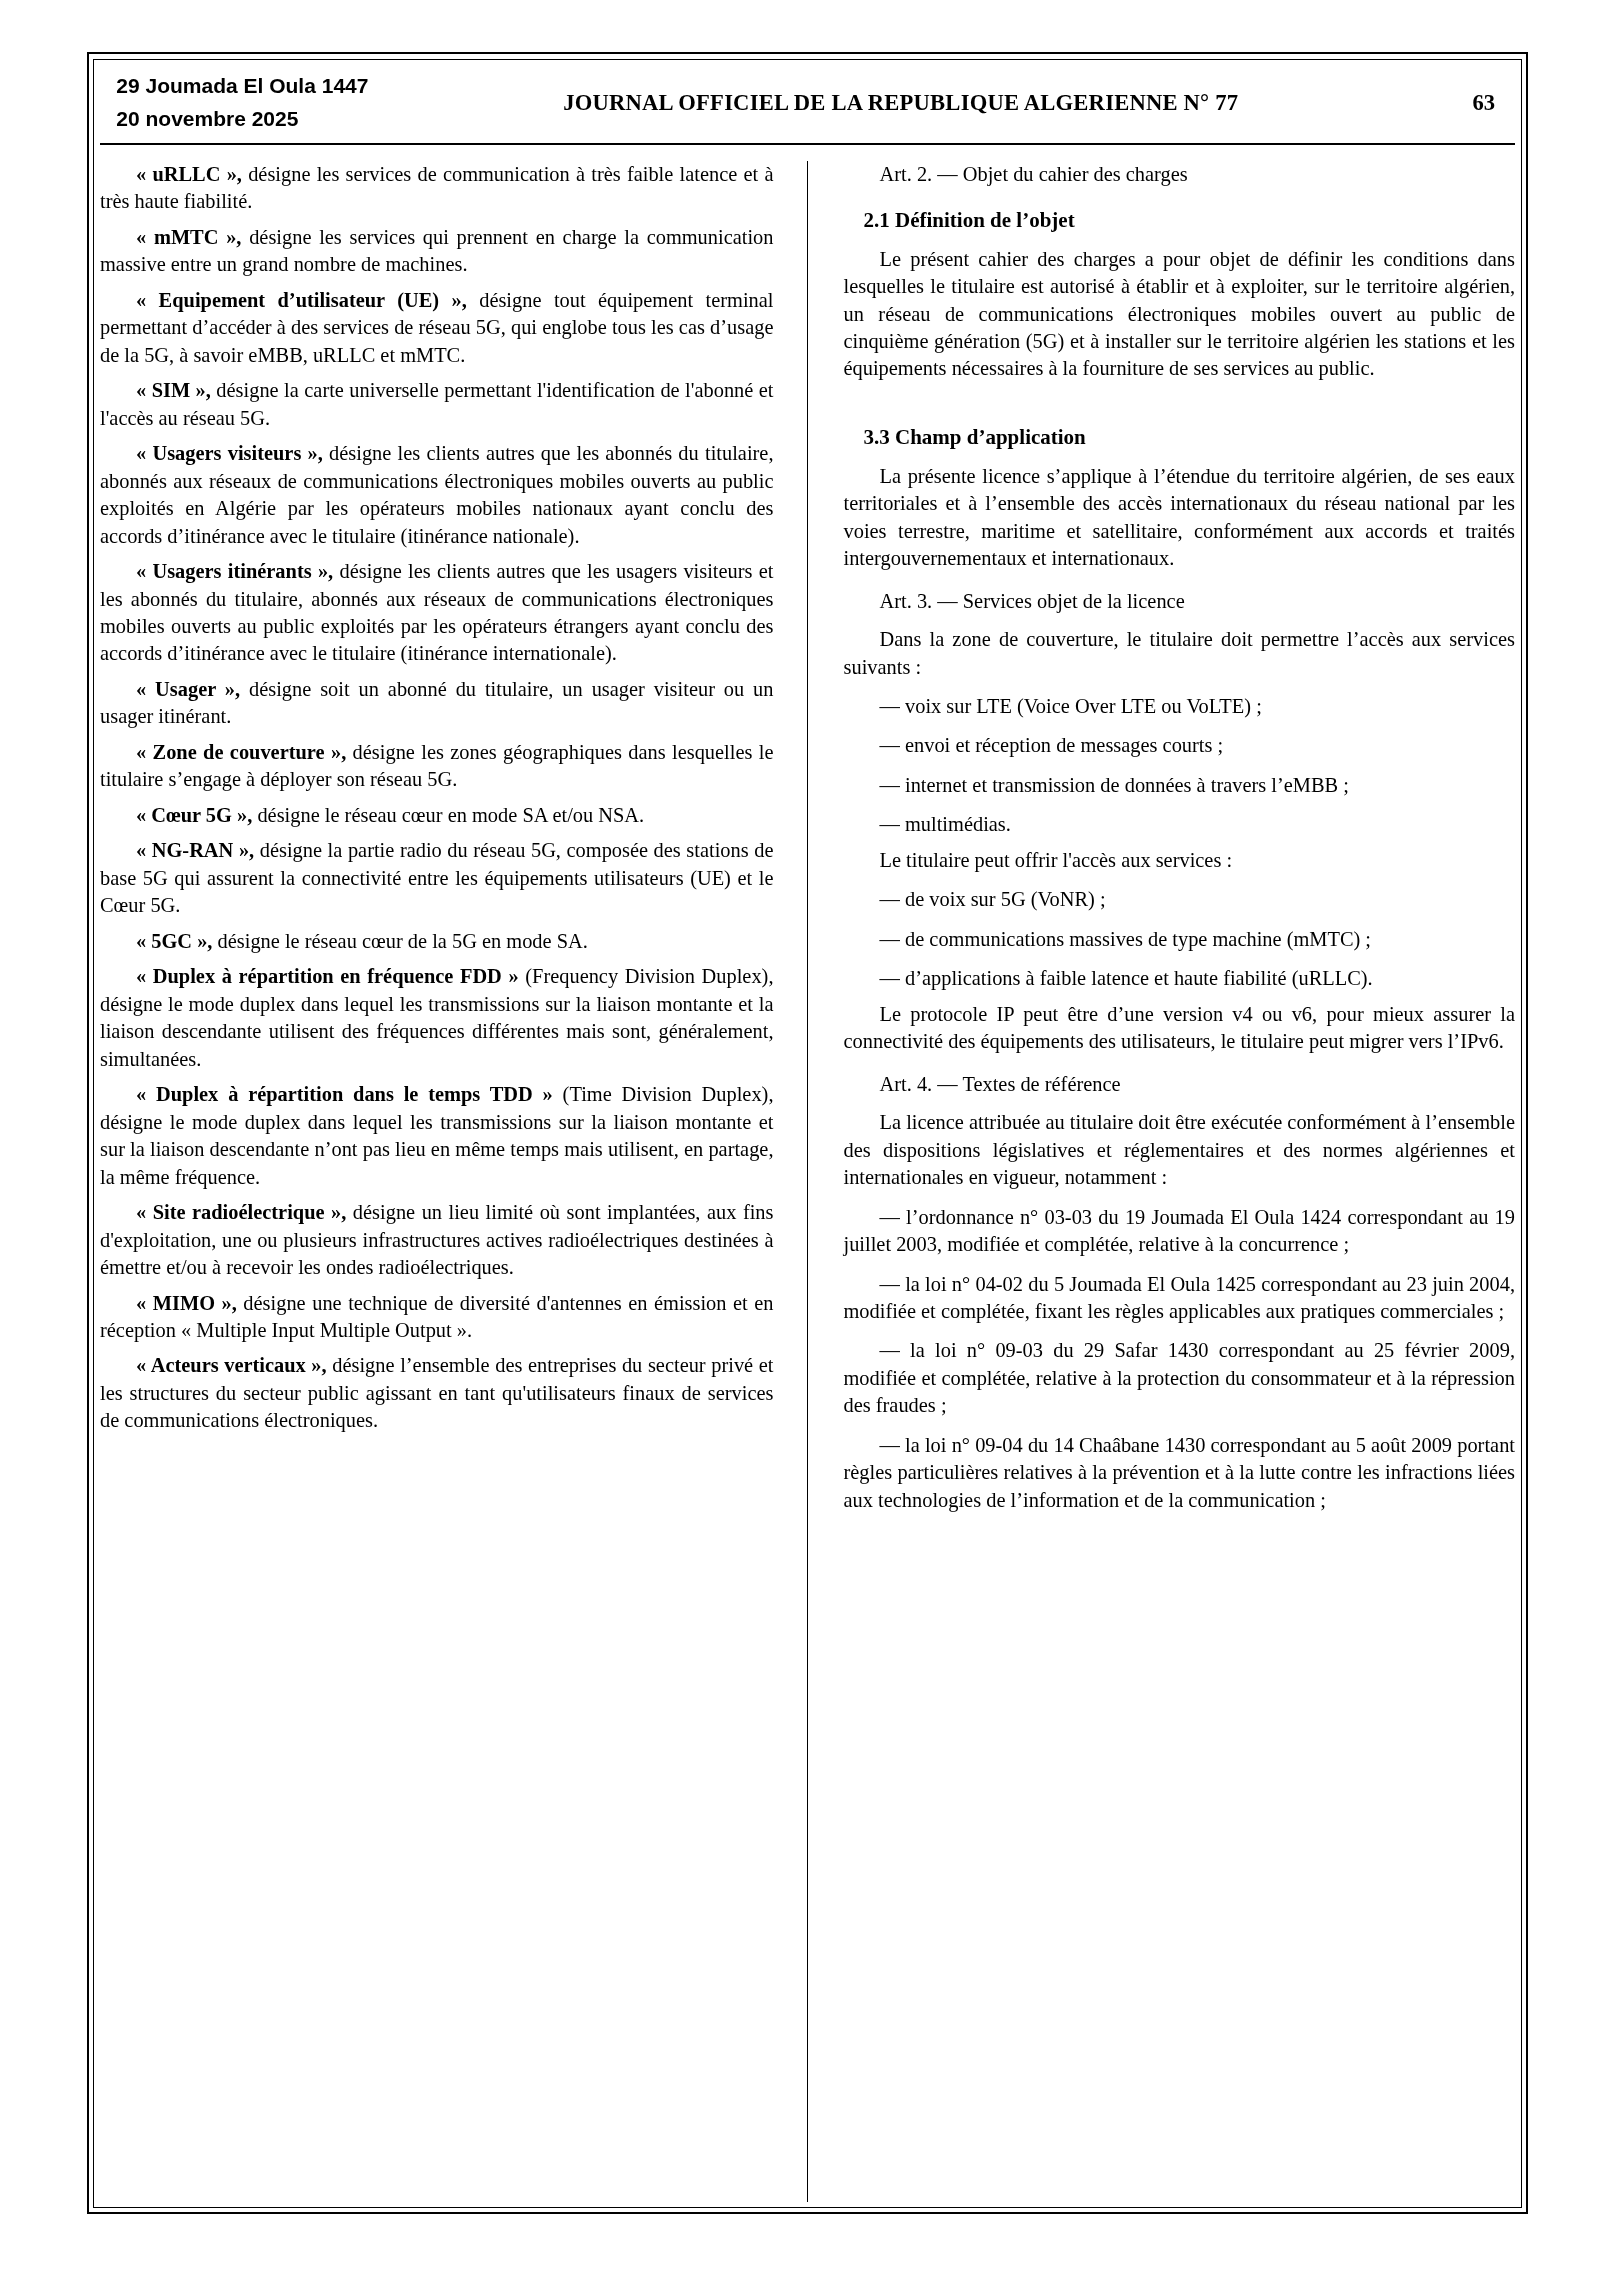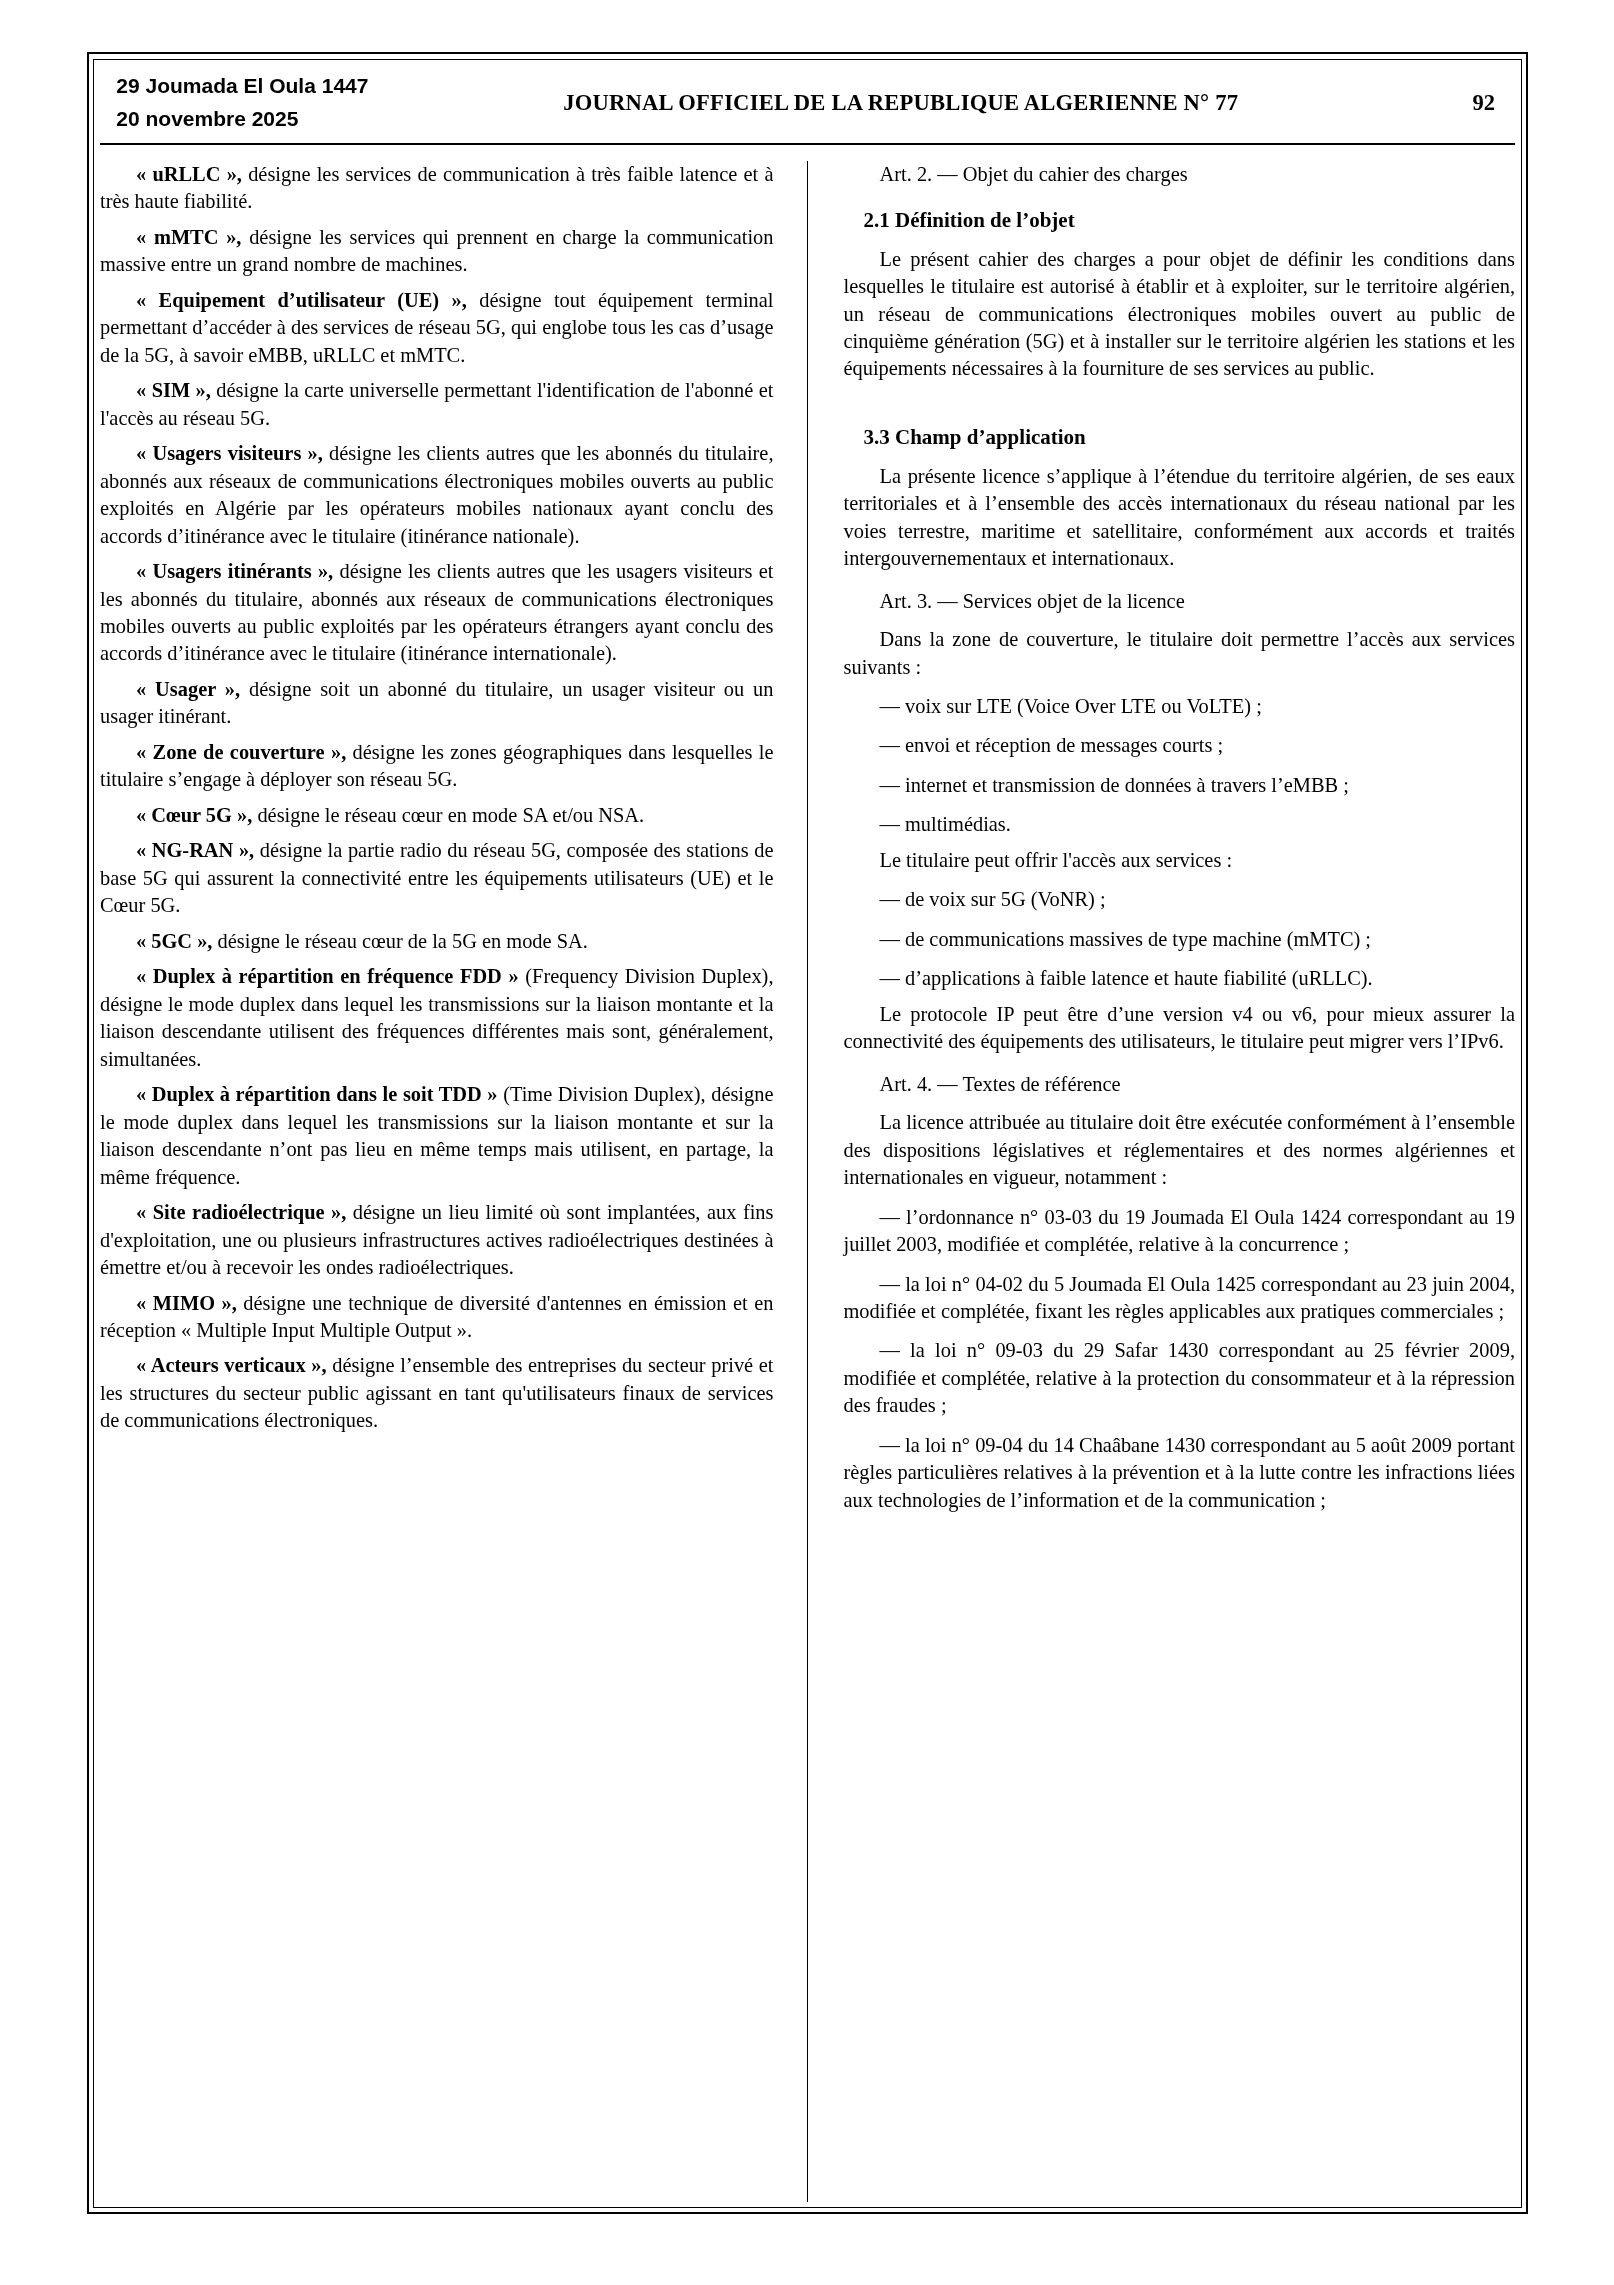--- a/index.html
+++ b/index.html
@@ -127,39 +127,39 @@
 
   <div class="frame-outer"></div>
   <div class="frame-inner"></div>
 
   <div class="header">
     <div class="header-left">
       <div>29 Joumada El Oula 1447</div>
       <div>20 novembre 2025</div>
     </div>
     <div class="header-center">JOURNAL OFFICIEL DE LA REPUBLIQUE ALGERIENNE N° 77</div>
-    <div class="header-right">92</div>
+    <div class="header-right">63</div>
   </div>
 
   <div class="content">
 
     <div class="col col-left">
       <p><span class="b">« uRLLC »,</span><span> désigne les services de communication à très faible latence et à très haute fiabilité.</span></p>
       <p><span class="b">« mMTC »,</span><span> désigne les services qui prennent en charge la communication massive entre un grand nombre de machines.</span></p>
       <p><span class="b">« Equipement d’utilisateur (UE) »,</span><span> désigne tout équipement terminal permettant d’accéder à des services de réseau 5G, qui englobe tous les cas d’usage de la 5G, à savoir eMBB, uRLLC et mMTC.</span></p>
       <p><span class="b">« SIM »,</span><span> désigne la carte universelle permettant l'identification de l'abonné et l'accès au réseau 5G.</span></p>
       <p><span class="b">« Usagers visiteurs »,</span><span> désigne les clients autres que les abonnés du titulaire, abonnés aux réseaux de communications électroniques mobiles ouverts au public exploités en Algérie par les opérateurs mobiles nationaux ayant conclu des accords d’itinérance avec le titulaire (itinérance nationale).</span></p>
       <p><span class="b">« Usagers itinérants »,</span><span> désigne les clients autres que les usagers visiteurs et les abonnés du titulaire, abonnés aux réseaux de communications électroniques mobiles ouverts au public exploités par les opérateurs étrangers ayant conclu des accords d’itinérance avec le titulaire (itinérance internationale).</span></p>
       <p><span class="b">« Usager »,</span><span> désigne soit un abonné du titulaire, un usager visiteur ou un usager itinérant.</span></p>
       <p><span class="b">« Zone de couverture »,</span><span> désigne les zones géographiques dans lesquelles le titulaire s’engage à déployer son réseau 5G.</span></p>
       <p><span class="b">« Cœur 5G »,</span><span> désigne le réseau cœur en mode SA et/ou NSA.</span></p>
       <p><span class="b">« NG-RAN »,</span><span> désigne la partie radio du réseau 5G, composée des stations de base 5G qui assurent la connectivité entre les équipements utilisateurs (UE) et le Cœur 5G.</span></p>
       <p><span class="b">« 5GC »,</span><span> désigne le réseau cœur de la 5G en mode SA.</span></p>
       <p><span class="b">« Duplex à répartition en fréquence FDD »</span><span> (Frequency Division Duplex), désigne le mode duplex dans lequel les transmissions sur la liaison montante et la liaison descendante utilisent des fréquences différentes mais sont, généralement, simultanées.</span></p>
-      <p><span class="b">« Duplex à répartition dans le soit TDD »</span><span> (Time Division Duplex), désigne le mode duplex dans lequel les transmissions sur la liaison montante et sur la liaison descendante n’ont pas lieu en même temps mais utilisent, en partage, la même fréquence.</span></p>
+      <p><span class="b">« Duplex à répartition dans le temps TDD »</span><span> (Time Division Duplex), désigne le mode duplex dans lequel les transmissions sur la liaison montante et sur la liaison descendante n’ont pas lieu en même temps mais utilisent, en partage, la même fréquence.</span></p>
       <p><span class="b">« Site radioélectrique »,</span><span> désigne un lieu limité où sont implantées, aux fins d'exploitation, une ou plusieurs infrastructures actives radioélectriques destinées à émettre et/ou à recevoir les ondes radioélectriques.</span></p>
       <p><span class="b">« MIMO »,</span><span> désigne une technique de diversité d'antennes en émission et en réception « Multiple Input Multiple Output ».</span></p>
       <p><span class="b">« Acteurs verticaux »,</span><span> désigne l’ensemble des entreprises du secteur privé et les structures du secteur public agissant en tant qu'utilisateurs finaux de services de communications électroniques.</span></p>
     </div>
 
     <div class="col col-right">
       <p class="art">Art. 2. — Objet du cahier des charges</p>
       <div class="sub-head">2.1 Définition de l’objet</div>
       <p>Le présent cahier des charges a pour objet de définir les conditions dans lesquelles le titulaire est autorisé à établir et à exploiter, sur le territoire algérien, un réseau de communications électroniques mobiles ouvert au public de cinquième génération (5G) et à installer sur le territoire algérien les stations et les équipements nécessaires à la fourniture de ses services au public.</p>
       <div class="gap-md"></div>

